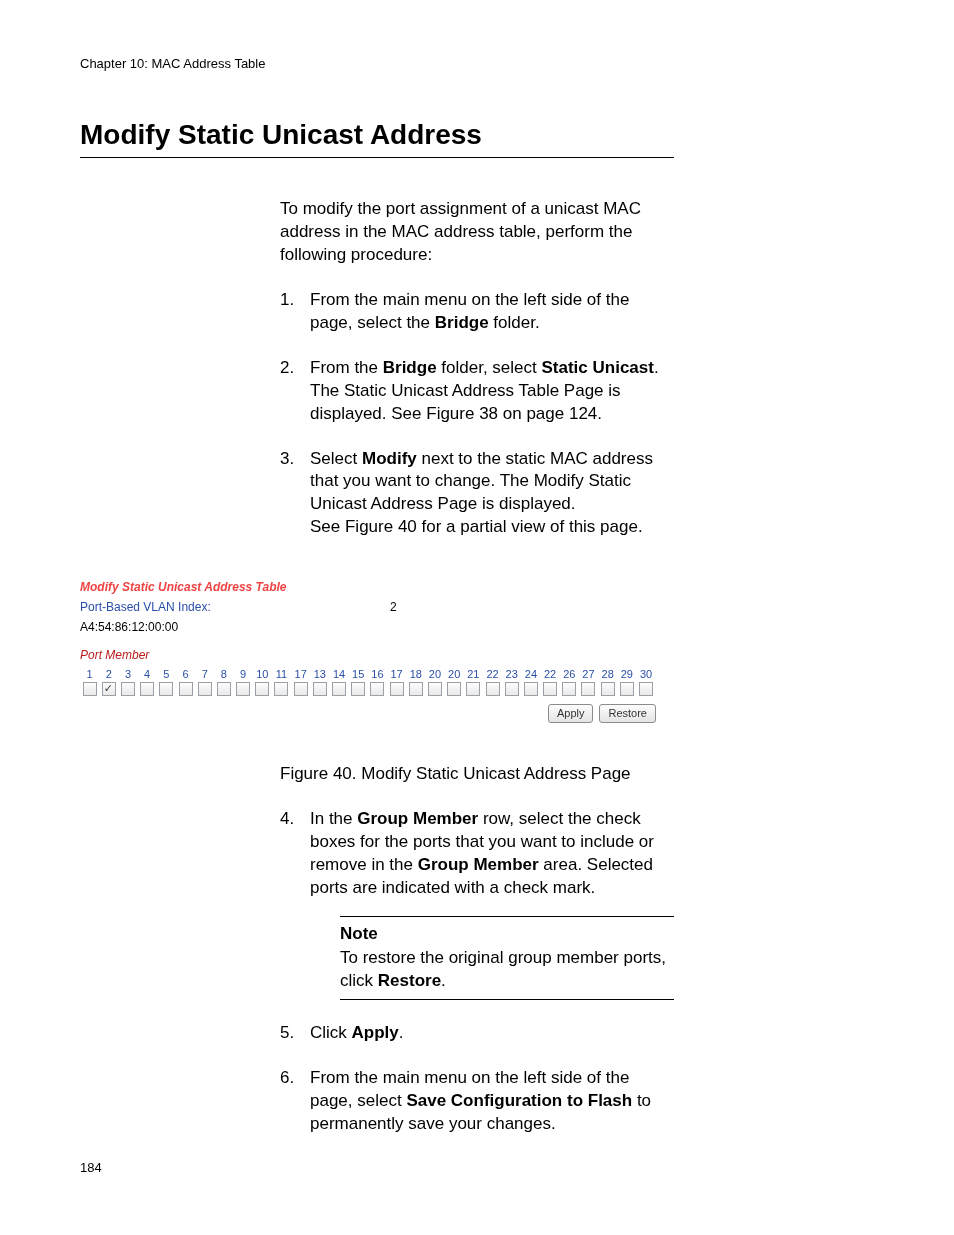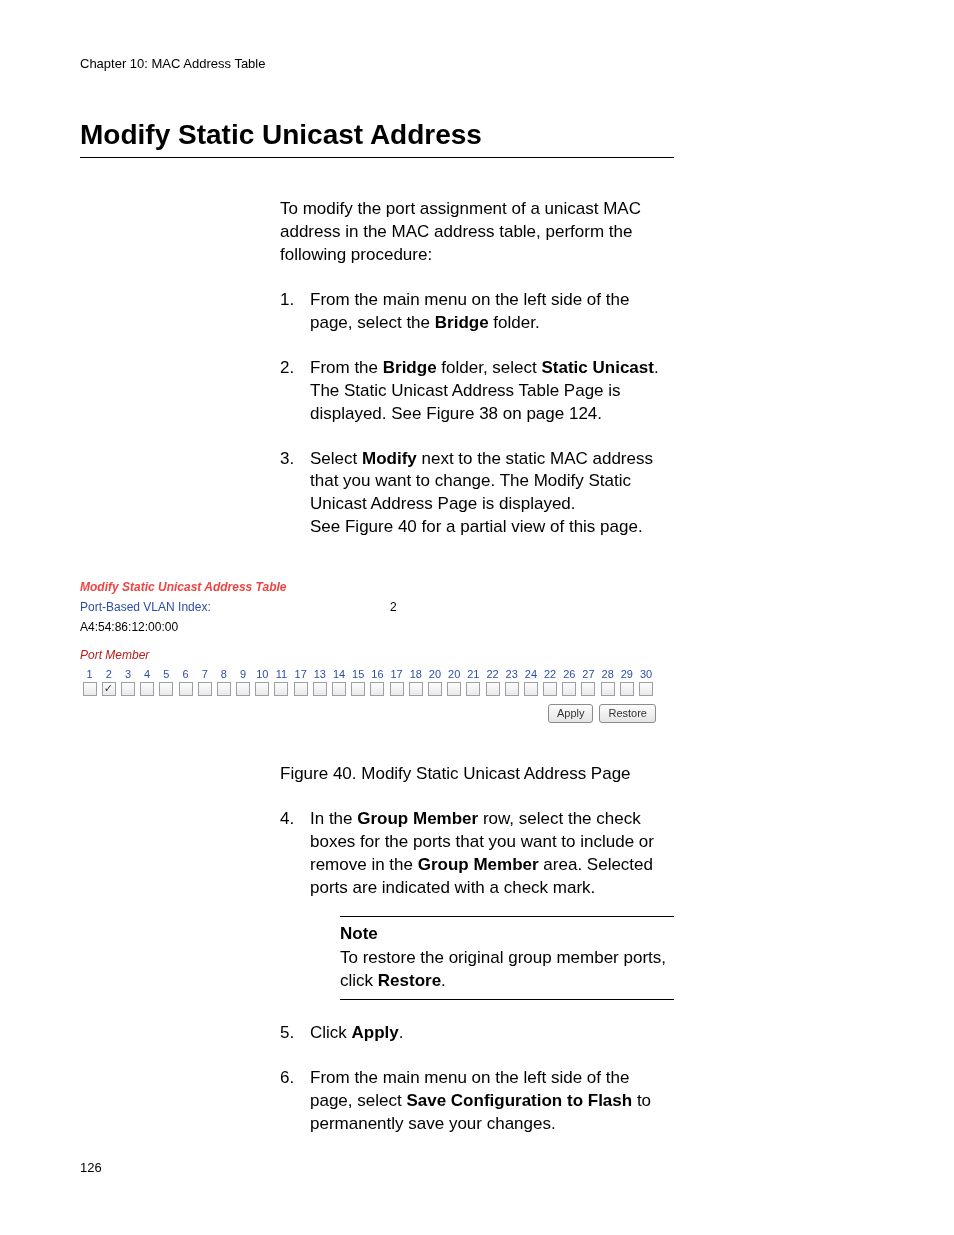--- a/index.html
+++ b/index.html
@@ -341,14 +341,14 @@
         <span>Click </span><span class="bold">Apply</span><span>.</span>
       </li>
       <li>
         <span class="num">6.</span>
         <span>From the main menu on the left side of the page, select </span><span class="bold">Save Configuration to Flash</span><span> to permanently save your changes.</span>
       </li>
     </ol>
 
   </div>
 
-  <div class="page-number">126</div>
+  <div class="page-number">184</div>
 </div>
 
 </body></html>

